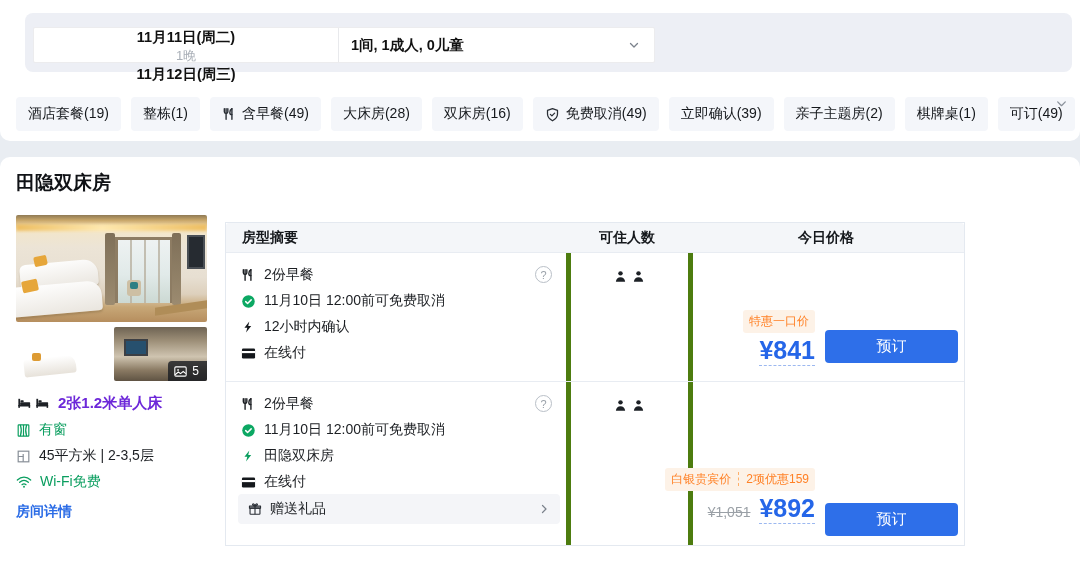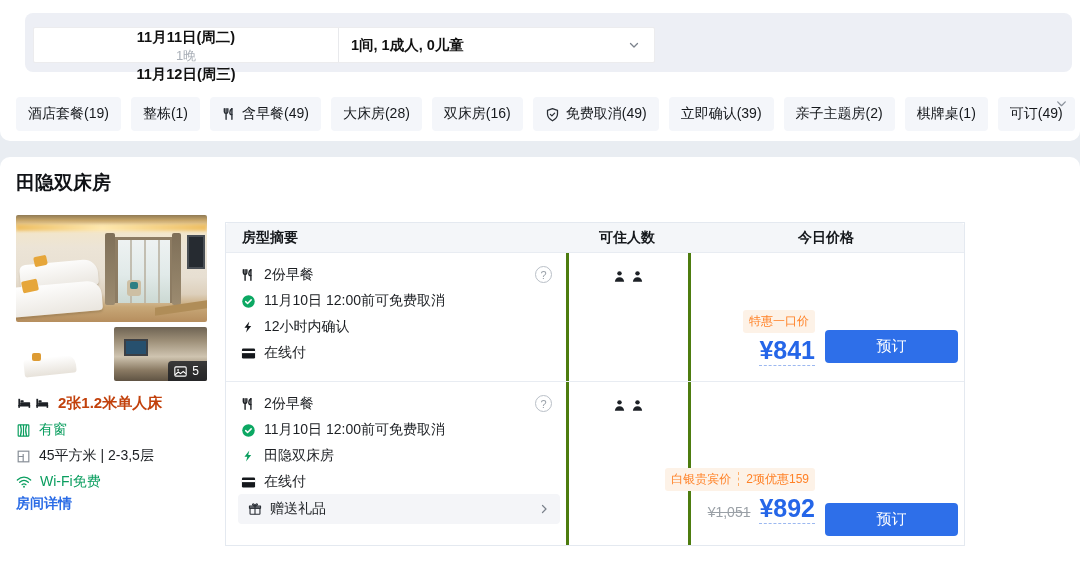--- a/index.html
+++ b/index.html
@@ -68,36 +68,36 @@
   .thumb1:before { content:""; position:absolute; left:8px; bottom:6px; width:52px; height:18px; background:linear-gradient(180deg,#fff,#e7e2da); border-radius:4px 10px 3px 3px; transform:rotate(-6deg); }
   .thumb1:after { content:""; position:absolute; left:16px; bottom:20px; width:9px; height:8px; background:#dd9b33; border-radius:2px; }
   .thumb2 { background:linear-gradient(180deg,#6e6353 0%,#9c8e77 25%,#cfc4b0 55%,#8a7a63 80%,#5f5343 100%); }
   .thumb2:before { content:""; position:absolute; left:10px; top:12px; width:20px; height:13px; background:#27506e; border:2px solid #3c3f44; }
   .photo-badge { position:absolute; right:0; bottom:0; background:rgba(22,26,32,.78); color:#fff; font-size:12px;
     padding:3px 8px 3px 6px; border-radius:4px 0 0 0; display:flex; align-items:center; gap:5px; }
 
   
   .room-attrs { position:absolute; left:16px; top:232px; }
   .attr-line { display:flex; align-items:center; gap:8px; height:26px; font-size:14px; }
-  .attr-line.bed { font-weight:bold; font-size:15px; color:#c2410c; height:28px; }
+  .attr-line.bed { font-weight:bold; font-size:15px; color:#6d28d9; height:28px; }
   .beds-icons { display:flex; gap:2px; color:#1d2126; }
   .green { color:#0a9e5f; }
   .gray-ic { color:#878e97; }
-  .room-details-link { color:#2b6ce6; font-weight:bold; font-size:14px; cursor:pointer; display:inline-block; }
+  .room-details-link { margin-top:8px; color:#2b6ce6; font-weight:bold; font-size:14px; cursor:pointer; display:inline-block; }
 
   
   .rate-table { position:absolute; left:225px; top:65px; width:740px; border:1px solid #e4e9f0; border-radius:0; background:#fff; }
   .t-header { display:grid; grid-template-columns:340px 122px 1fr; height:30px; background:#f4f6f9; align-items:center;
     border-bottom:1px solid #e8ecf2; border-radius:3px 3px 0 0; font-weight:bold; font-size:14px; color:#15181c; }
   .t-header .h1 { padding-left:16px; text-align:left; }
   .t-header .h2,.t-header .h3 { text-align:center; }
   .t-row { display:grid; grid-template-columns:340px 122px 1fr; }
   .t-row + .t-row { border-top:1px solid #e8ecf2; }
   .t-row .cell { position:relative; }
-  .t-row .cell + .cell { border-left:3px solid #4d7c0f; }
+  .t-row .cell + .cell { border-left:5px solid #4d7c0f; }
   .row1 { height:128px; }
   .row2 { height:164px; }
 
   .features { padding:9px 0 0 14px; }
   .f-line { display:flex; align-items:center; gap:8px; height:26px; font-size:14px; color:#1c1f23; }
   .f-line .fi { width:16px; display:flex; justify-content:center; }
   .help-icon { position:absolute; right:14px; top:13px; width:17px; height:17px; border:1px solid #b9bfc7; border-radius:50%;
     color:#9aa1a9; font-size:11px; display:flex; align-items:center; justify-content:center; cursor:pointer; }
   .gift-bar { position:absolute; left:12px; top:112px; width:322px; height:30px; background:#f4f5f8; border-radius:4px;
     display:flex; align-items:center; gap:8px; padding:0 10px; cursor:pointer; font-size:14px; color:#1c1f23; }

